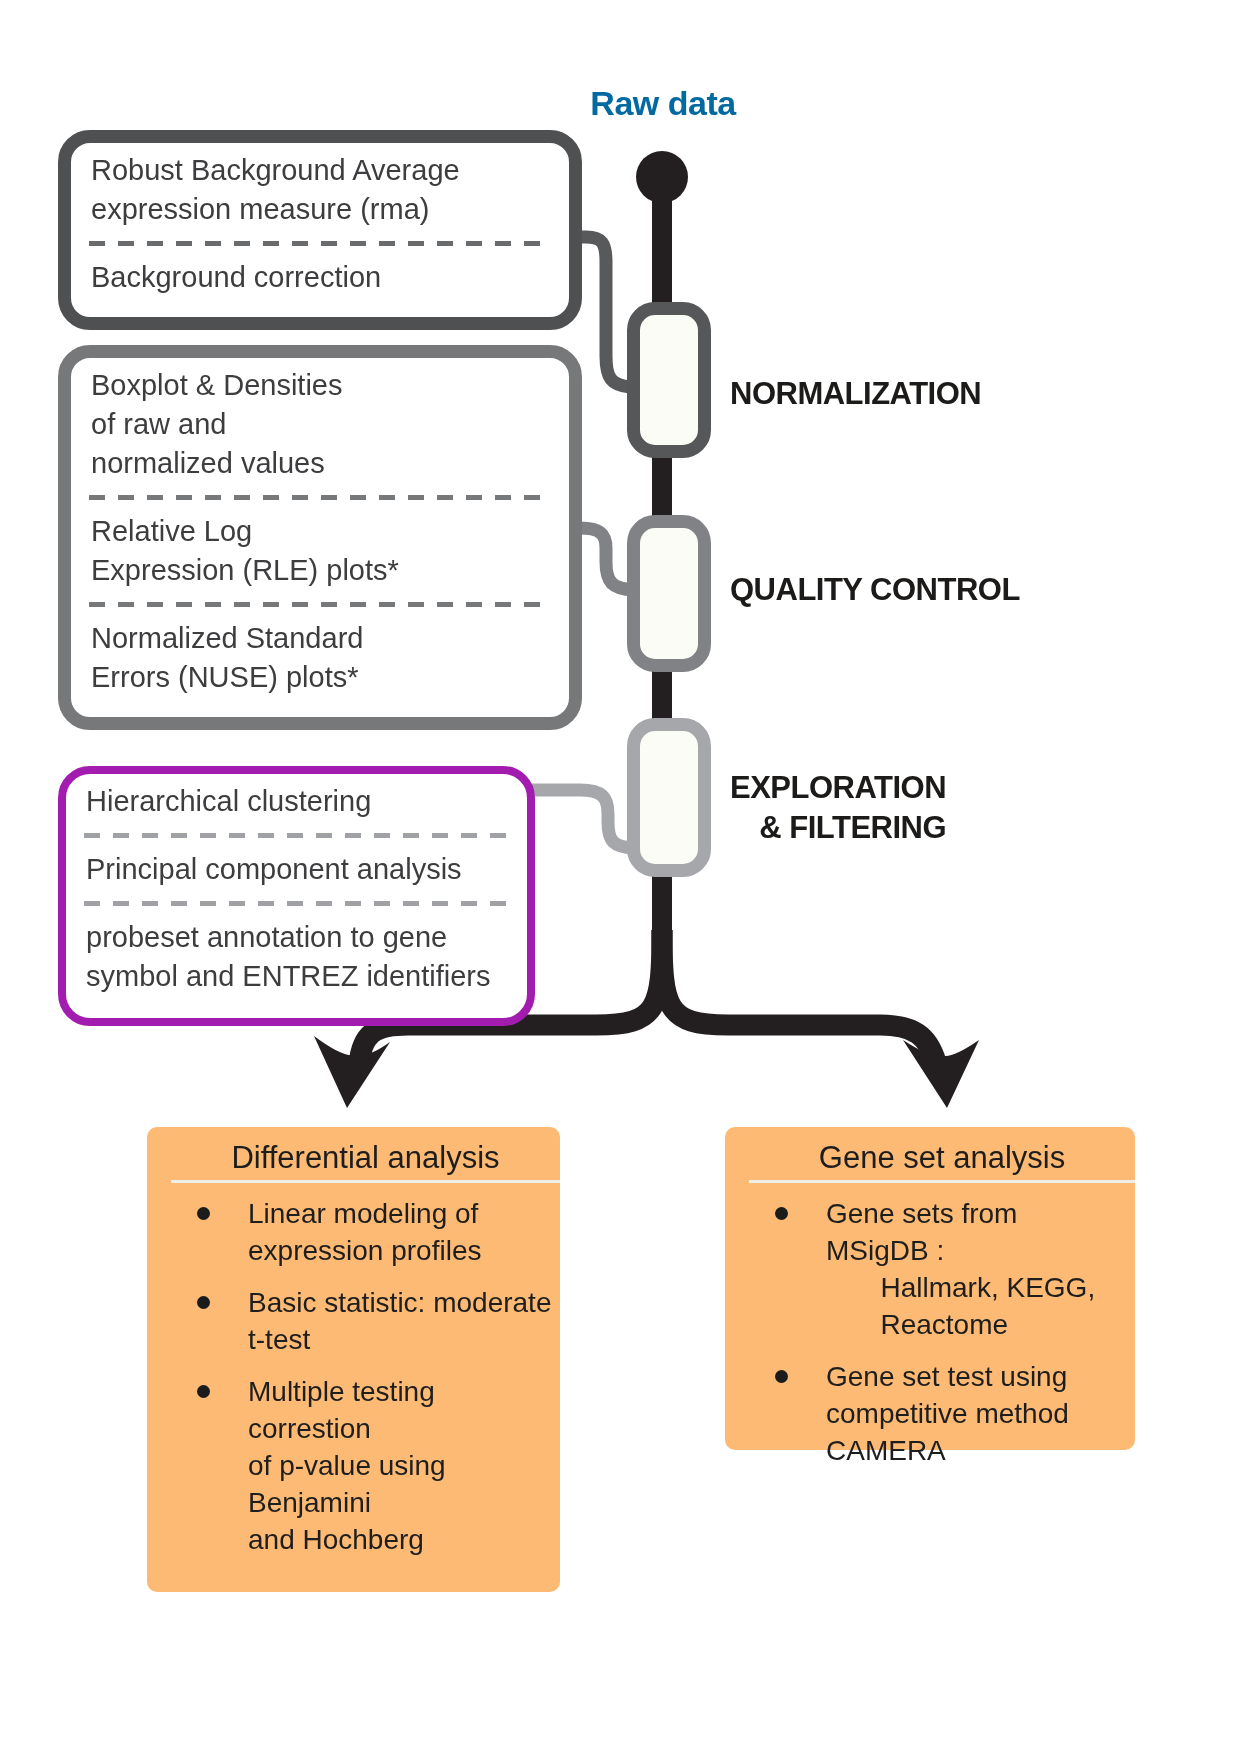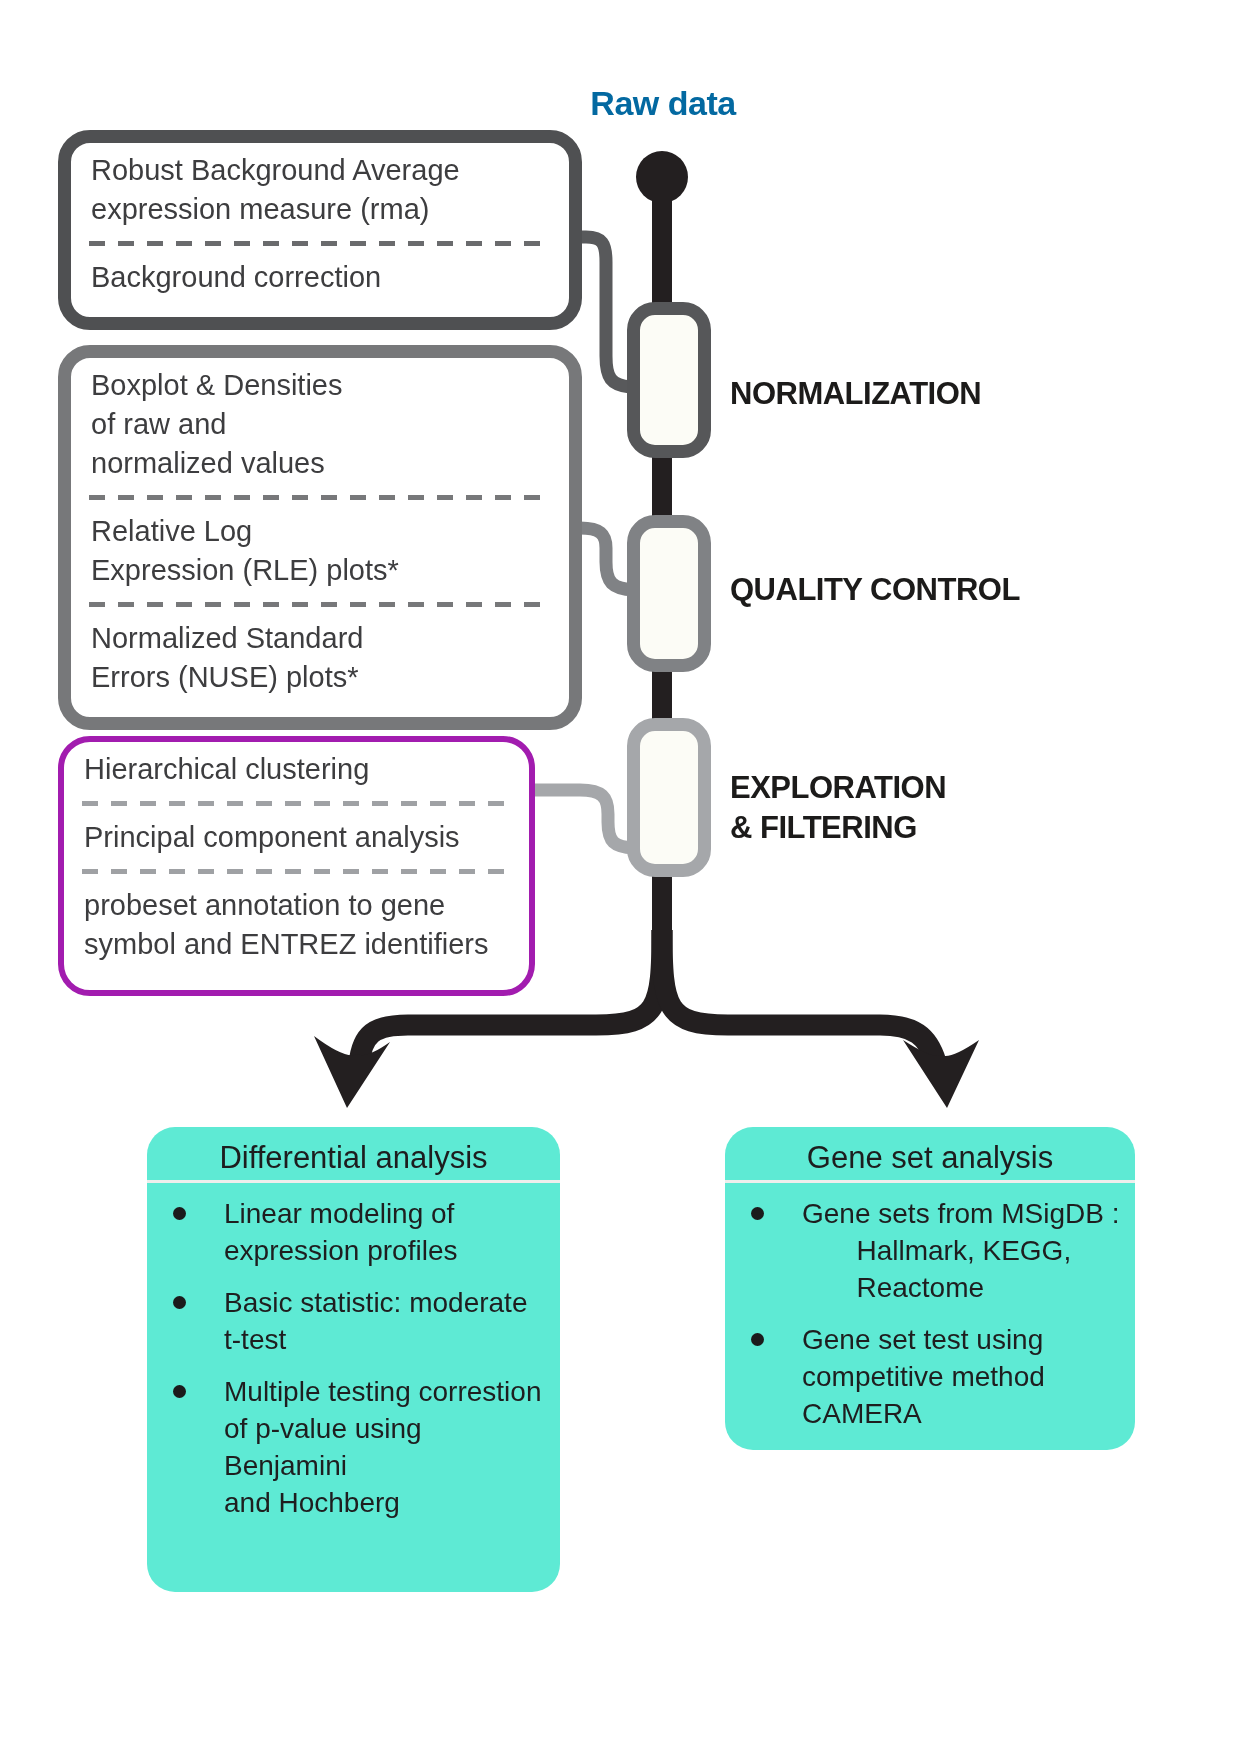--- a/index.html
+++ b/index.html
@@ -16,21 +16,21 @@
     letter-spacing:-0.5px;
   }
 
   
   .tool-box {
     position:absolute; left:58px; z-index:2; box-sizing:border-box;
     background:#ffffff; border-radius:32px; padding:8px 16px 0 16px;
   }
   .box1 { top:130px; width:524px; height:200px; border:13px solid #4f5052; }
   .box2 { top:345px; width:524px; height:385px; border:13px solid #77787a; }
-  .box3 { top:736px; width:477px; height:260px; border:6px solid #a21caf; }
+  .box3 { top:766px; width:477px; height:260px; border:8px solid #a21caf; }
   .tool-sec {
     font-size:29px; line-height:39px; color:#3d3d3f;
     white-space:pre-line; padding:0 0 12px 4px;
   }
   .tool-sec.follow { padding-top:12px; }
   .tool-divider { height:5px; margin:0 2px; }
   .dash-dark  { background:repeating-linear-gradient(90deg,#6a6b6d 0 16px,transparent 16px 29px); }
   .dash-mid   { background:repeating-linear-gradient(90deg,#77787a 0 16px,transparent 16px 29px); }
   .dash-light { background:repeating-linear-gradient(90deg,#9fa1a4 0 16px,transparent 16px 29px); }
 
@@ -39,30 +39,30 @@
     position:absolute; left:627px; width:84px; z-index:2; box-sizing:border-box;
     background:#fcfcf6; border-radius:28px;
   }
   .node1 { top:302px; height:156px; border:13px solid #565759; }
   .node2 { top:515px; height:157px; border:13px solid #808285; }
   .node3 { top:718px; height:159px; border:13px solid #a5a7aa; }
 
   .stage-label {
     position:absolute; left:730px; z-index:3;
     font-size:31px; font-weight:bold; color:#1c1b1a; letter-spacing:-0.5px;
-    line-height:40px; white-space:pre-line;
+    line-height:40px; white-space:pre-line;text-align:right;
   }
   .sl1 { top:374px; }
   .sl2 { top:570px; }
   .sl3 { top:768px; }
 
   
   .analysis-box {
     position:absolute; z-index:2; box-sizing:border-box;
-    background:#5eead4; border-radius:28px;
+    background:#fdba74; border-radius:10px;padding-left:24px;
   }
   .abox-left  { left:147px; top:1127px; width:413px; height:465px; }
   .abox-right { left:725px; top:1127px; width:410px; height:323px; }
   .abox-title {
     text-align:center; font-size:31px; color:#1d1d1e; padding-top:9px;
     line-height:44px; border-bottom:3px solid #eeeeec;
   }
   .abox-body { padding:12px 8px 12px 22px; }
   .bullet { display:flex; align-items:flex-start; margin-bottom:15px;gap:24px; }
   .bullet:last-child { margin-bottom:0; }

